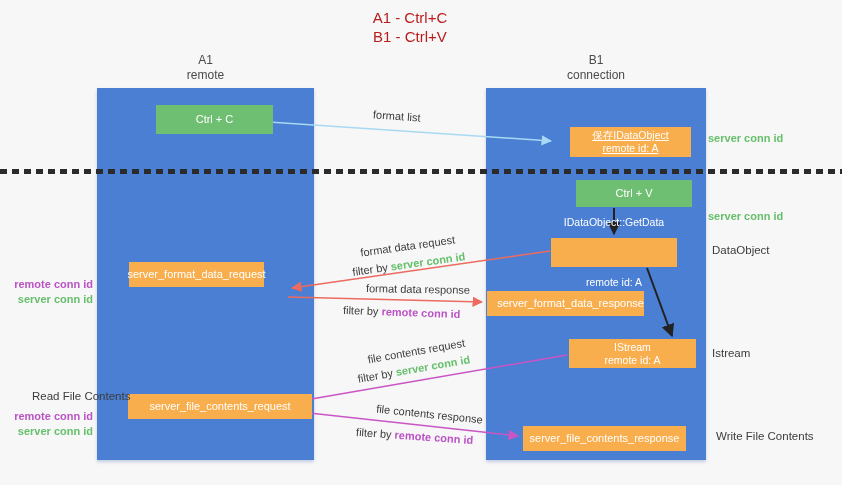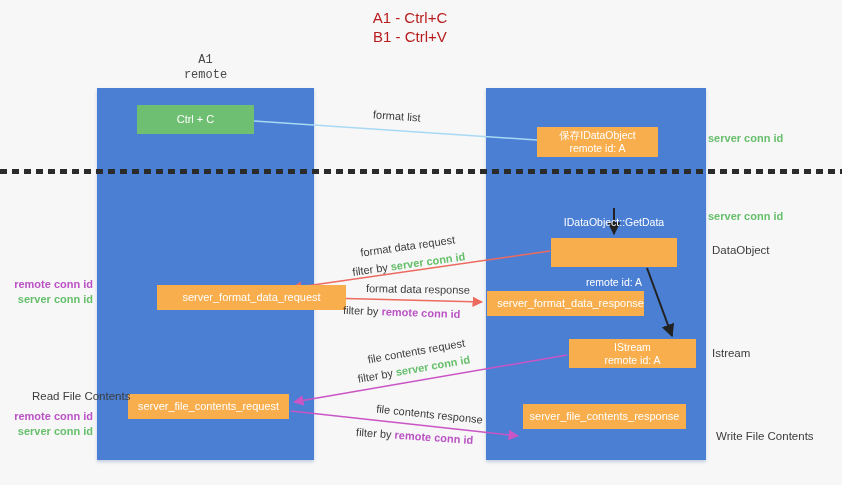--- a/index.html
+++ b/index.html
@@ -6,28 +6,28 @@
   body { background:#e8e8e8; font-family:"Liberation Sans", sans-serif; }
   #canvas {
     position:relative; width:842px; height:485px; background:#f7f7f8;
     overflow:hidden; font-family:"Liberation Sans", sans-serif;
   }
   .title { position:absolute; left:260px; top:8px; width:300px; text-align:center;
     font-size:15px; line-height:19px; color:#b91c1c; z-index:3; }
   .lane { position:absolute; top:88px; height:372px; background:#4a7fd4; z-index:1;
     box-shadow:0 2px 3px rgba(100,130,180,.35); }
   .lane-header { position:absolute; top:53px; text-align:center; font-size:12px;
-    line-height:15px; color:#4a4a4a; z-index:3;font-family:Liberation Mono, monospace; }
+    line-height:15px; color:#4a4a4a; z-index:3; }
   .dotted-line { position:absolute; left:0; top:169px; width:842px; height:5px; z-index:2;
     background:repeating-linear-gradient(90deg,#2b2b2b 0 7px,transparent 7px 12px); }
   .arrows { position:absolute; left:0; top:0; z-index:2; pointer-events:none; }
   .node { position:absolute; display:flex; flex-direction:column; align-items:center;
     justify-content:center; color:#fff; font-size:11px; line-height:13px;
     text-align:center; z-index:3; white-space:nowrap; }
-  .node.green { background:#6fbf72; }
+  .node.green { background:#6fbf72;margin-left:19px; }
   .node.orange { background:#f9ae4d; }
   .edge-label { position:absolute; font-size:11px; color:#3c3c3c; white-space:nowrap;
     z-index:4; transform-origin:center center; }
   .side-label { position:absolute; font-size:11.5px; color:#3c3c3c; white-space:nowrap; z-index:4; }
   .side-group { position:absolute; left:0; width:93px; text-align:right; font-size:11px;
     line-height:15px; z-index:4; }
   .green-text { color:#66bf6b; font-weight:bold; }
   .purple-text { color:#bb53c5; font-weight:bold; }
 </style>
 </head>
@@ -38,20 +38,22 @@
   <div class="title">
     <div>A1 - Ctrl+C</div>
     <div>B1 - Ctrl+V</div>
   </div>
 
   <div class="lane-header" style="left:97px;width:217px;">
     <div>A1</div>
     <div>remote</div>
   </div>
   <div class="lane-header" style="left:486px;width:220px;">
+    <div>B1</div>
+    <div>connection</div>
   </div>
 
   <div class="lane" style="left:97px;width:217px;"></div>
   <div class="lane" style="left:486px;width:220px;"></div>
 
   <div class="dotted-line"></div>
 
   <svg class="arrows" width="842" height="485" viewBox="0 0 842 485">
     <defs>
       <marker id="m-blue" viewBox="0 0 10 10" refX="9" refY="5" markerWidth="7" markerHeight="7" orient="auto">
@@ -71,43 +73,44 @@
     <line x1="614" y1="208" x2="614" y2="234" stroke="#222222" stroke-width="2" marker-end="url(#m-black)"></line>
     <line x1="550" y1="251" x2="292" y2="288" stroke="#ed6a5f" stroke-width="1.5" marker-end="url(#m-red)"></line>
     <line x1="288" y1="297" x2="482" y2="302" stroke="#ed6a5f" stroke-width="1.5" marker-end="url(#m-red)"></line>
     <line x1="647" y1="268" x2="672" y2="336" stroke="#222222" stroke-width="2" marker-end="url(#m-black)"></line>
     <line x1="567" y1="355" x2="294" y2="402" stroke="#ca55c5" stroke-width="1.5" marker-end="url(#m-magenta)"></line>
     <line x1="291" y1="411" x2="518" y2="436" stroke="#ca55c5" stroke-width="1.5" marker-end="url(#m-magenta)"></line>
   </svg>
 
   <div class="node green" style="left:137px;top:105px;width:117px;height:29px;">Ctrl + C</div>
 
-  <div class="node orange" style="left:537px;top:127px;width:121px;height:30px;font-size:10.5px;">
+  <div class="node orange" style="left:570px;top:127px;width:121px;height:30px;font-size:10.5px;text-decoration:underline;">
     <div>保存IDataObject</div>
     <div>remote id: A</div>
   </div>
 
+  <div class="node green" style="left:557px;top:180px;width:116px;height:27px;">Ctrl + V</div>
 
   <div class="node orange" style="left:551px;top:238px;width:126px;height:29px;font-size:10.5px;gap:47px;">
     <div>IDataObject::GetData</div>
     <div>remote id: A</div>
   </div>
 
-  <div class="node orange" style="left:129px;top:285px;width:189px;height:25px;margin-left:28px;">server_format_data_request</div>
+  <div class="node orange" style="left:129px;top:262px;width:135px;height:25px;">server_format_data_request</div>
 
   <div class="node orange" style="left:487px;top:291px;width:157px;height:25px;padding-left:10px;">server_format_data_response</div>
 
   <div class="node orange" style="left:569px;top:339px;width:127px;height:29px;font-size:10.5px;">
     <div>IStream</div>
     <div>remote id: A</div>
   </div>
 
-  <div class="node orange" style="left:128px;top:394px;width:161px;height:25px;">server_file_contents_request</div>
+  <div class="node orange" style="left:128px;top:394px;width:184px;height:25px;">server_file_contents_request</div>
 
-  <div class="node orange" style="left:523px;top:404px;width:163px;height:25px;">server_file_contents_response</div>
+  <div class="node orange" style="left:523px;top:426px;width:163px;height:25px;">server_file_contents_response</div>
 
   <div class="edge-label" style="left:373px;top:110px;transform:rotate(4deg);">format list</div>
 
   <div class="edge-label" style="left:360px;top:240px;transform:rotate(-8deg);">format data request</div>
   <div class="edge-label" style="left:352px;top:258px;transform:rotate(-8deg);">
     <span>filter by</span>
     <span class="green-text">server conn id</span>
   </div>
 
   <div class="edge-label" style="left:366px;top:283px;transform:rotate(1deg);">format data response</div>

